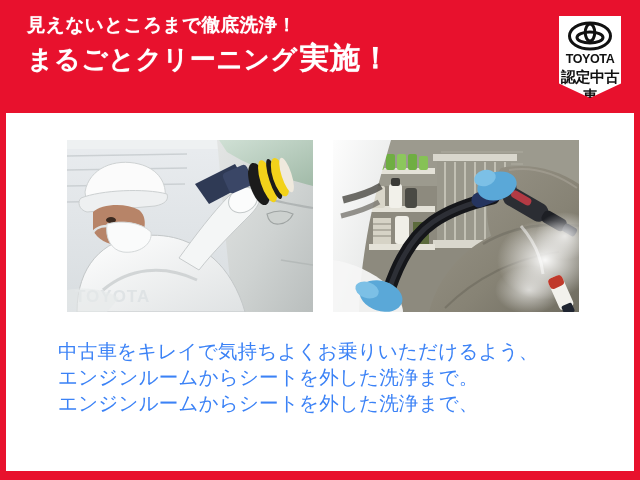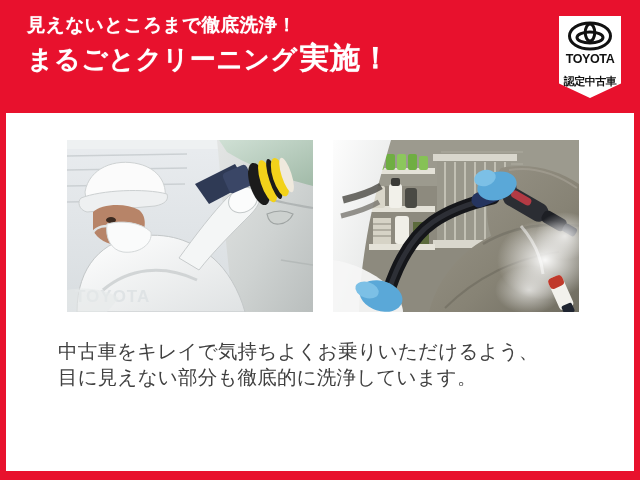--- a/index.html
+++ b/index.html
@@ -95,23 +95,23 @@
     text-align: center;
     font-size: 12.5px;
     font-weight: bold;
     letter-spacing: -0.4px;
     color: #111111;
     font-family: "Liberation Sans", "DejaVu Sans", sans-serif;
   }
   .logo-jp {
     position: absolute;
     left: 0; right: 0;
-    top: 58px;
+    top: 52px;
     text-align: center;
-    font-size: 11px;
+    font-size: 15px;
     font-weight: bold;
     letter-spacing: -0.5px;
     color: #111111;
   }
   .logo-chevron {
     position: absolute;
     left: 0; bottom: 0;
     width: 100%; height: 22px;
     background: #e8112d;
     clip-path: polygon(0 34%, 50% 100%, 100% 34%, 100% 100%, 0 100%);
@@ -149,21 +149,21 @@
     display: block;
   }
 
   
   .copy {
     position: absolute;
     left: 52px; top: 225px;
     width: 540px;
   }
   .copy-line {
-    color: #404040;
+    color: #3b82f6;
     font-size: 19.5px;
     line-height: 26px;
     letter-spacing: 0.2px;
     white-space: nowrap;
     font-family: "Liberation Sans", "DejaVu Sans", sans-serif;
   }
 </style>
 </head>
 <body>
 
@@ -383,17 +383,18 @@
             <rect x="0" y="0" width="15" height="34" rx="4" fill="#f2f1ec"></rect>
             <rect x="0" y="0" width="15" height="11" rx="4" fill="#c0392b"></rect>
             <rect x="2" y="30" width="11" height="10" rx="2" fill="#1f2430"></rect>
           </g>
         </svg>
       </div>
     </div>
 
     <div class="copy">
       <div class="copy-line">中古車をキレイで気持ちよくお乗りいただけるよう、</div>
-      <div class="copy-line">目に見えない部分も徹底的に洗浄しています。</div>
+      <div class="copy-line">エンジンルームからシートを外した洗浄まで。</div>
+      <div class="copy-line">エンジンルームからシートを外した洗浄まで、</div>
     </div>
 
   </div>
 </div>
 
 </body></html>

